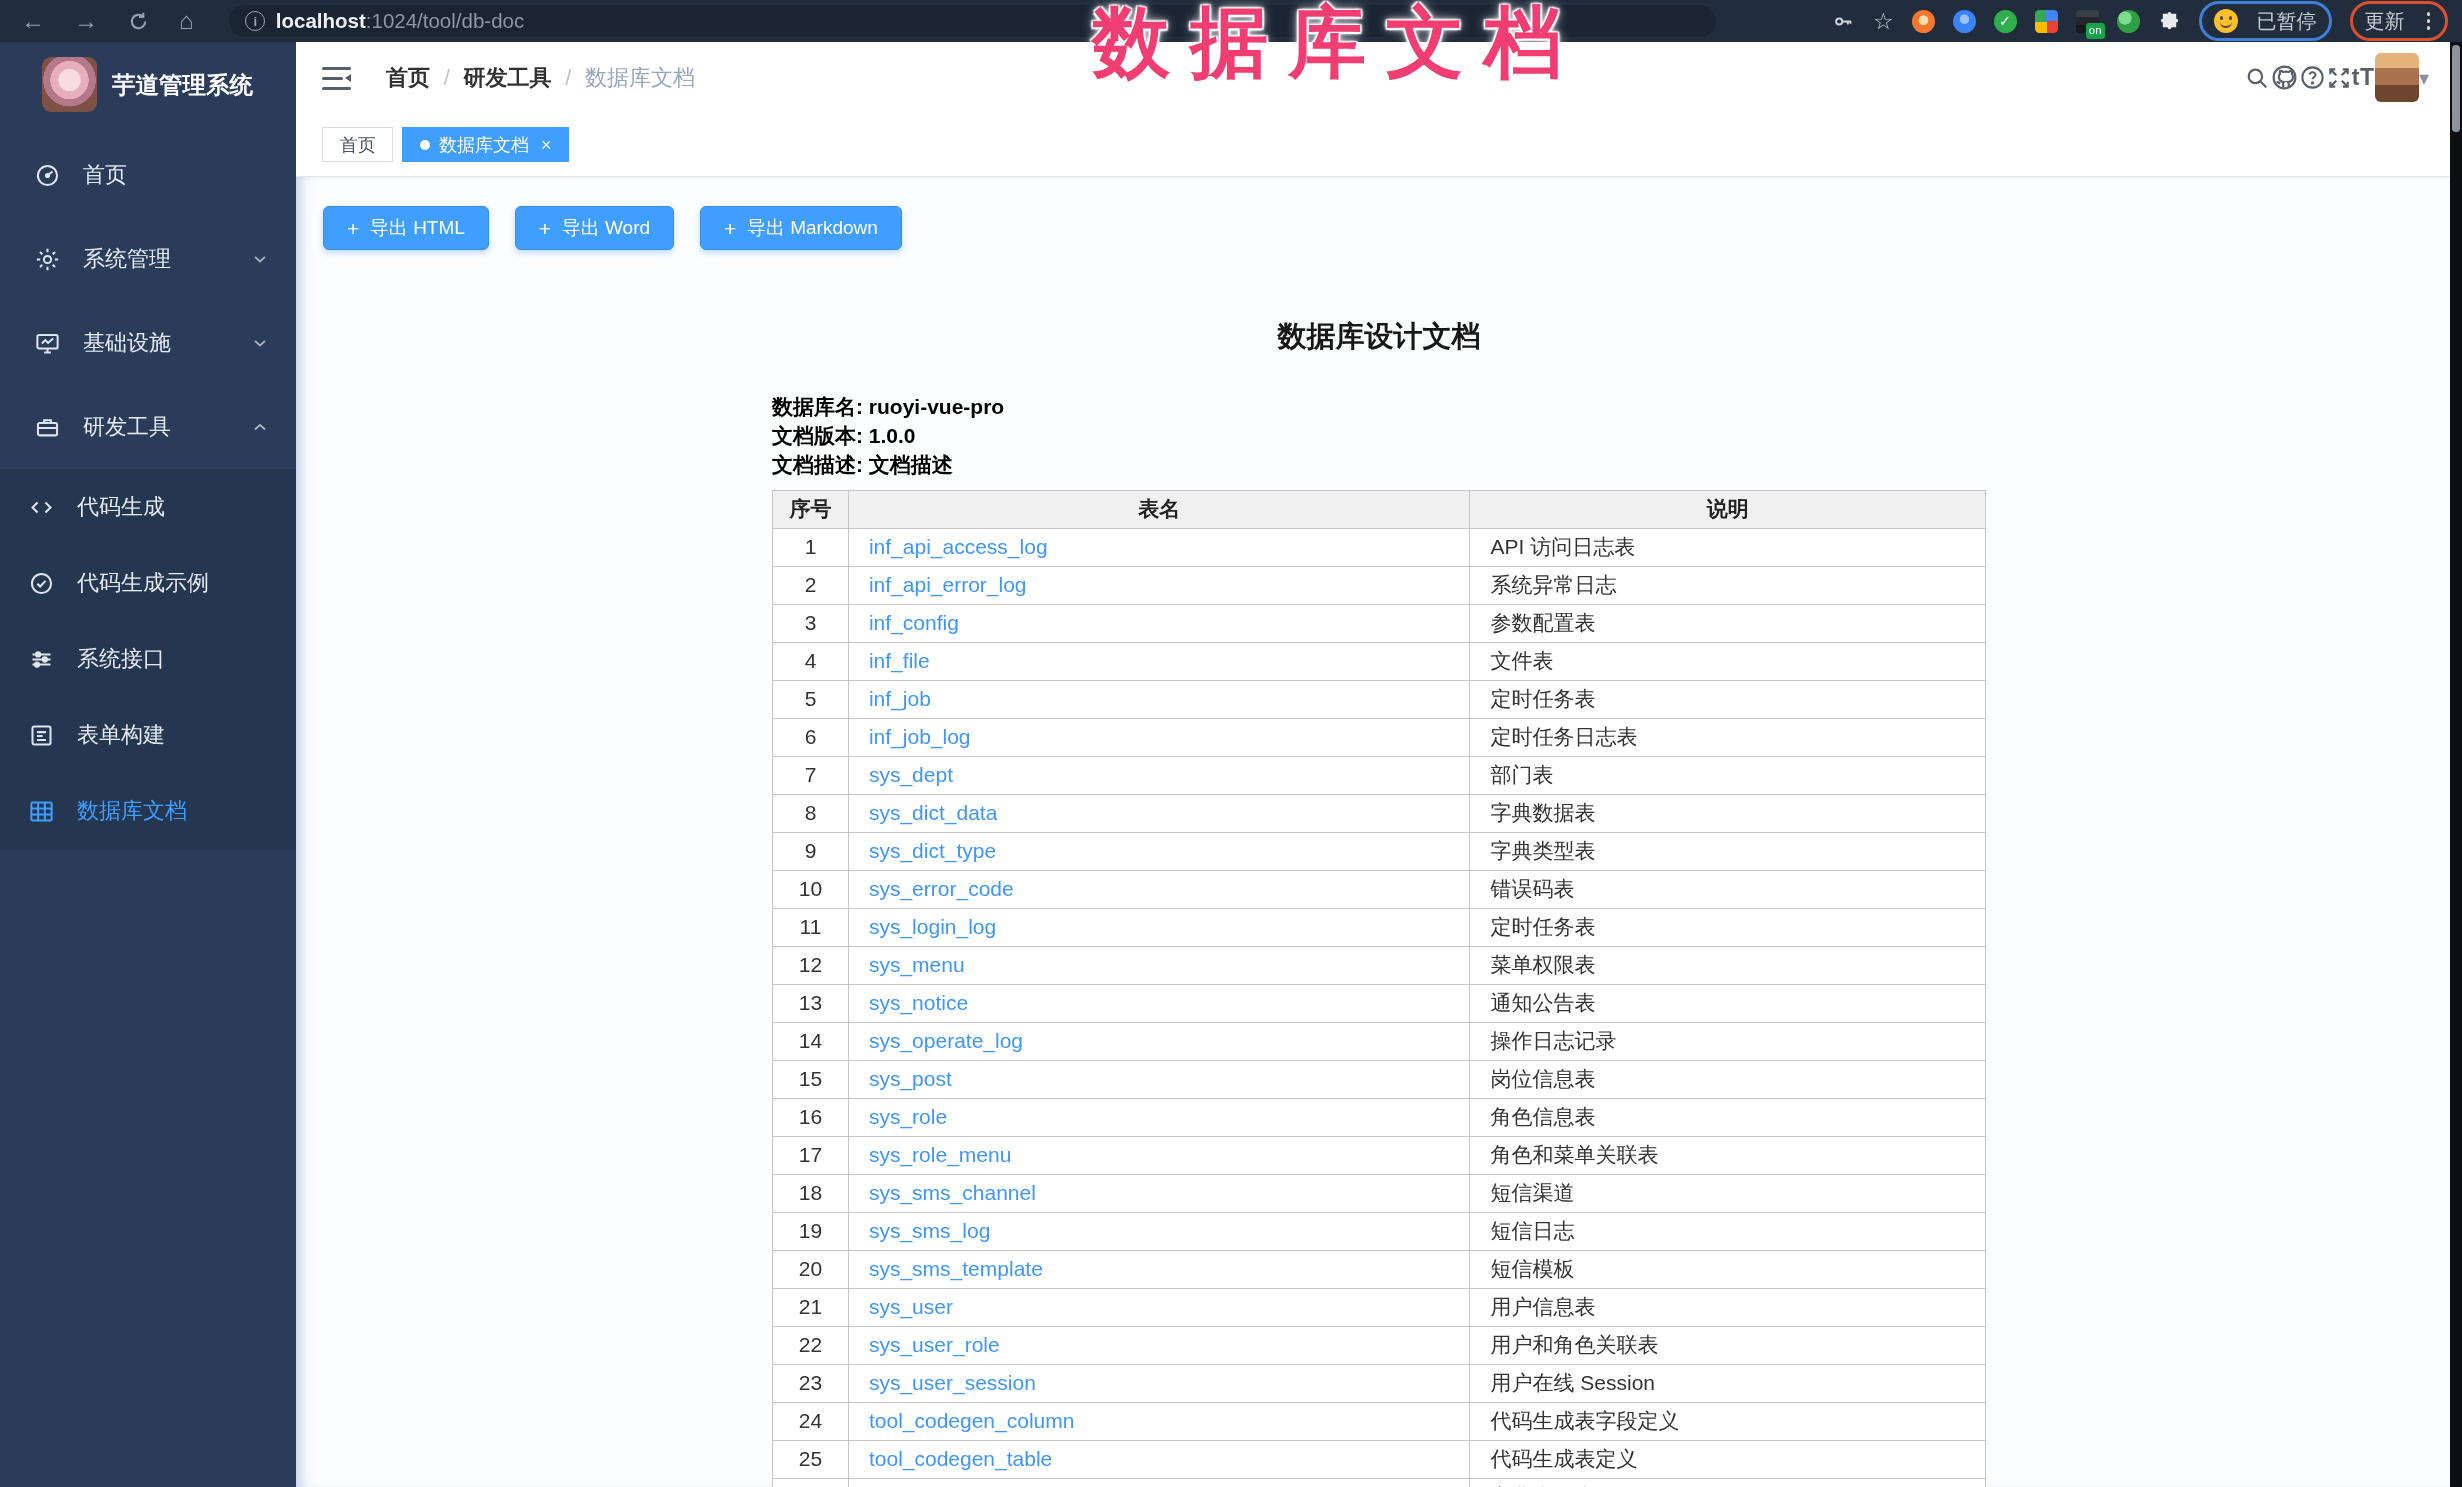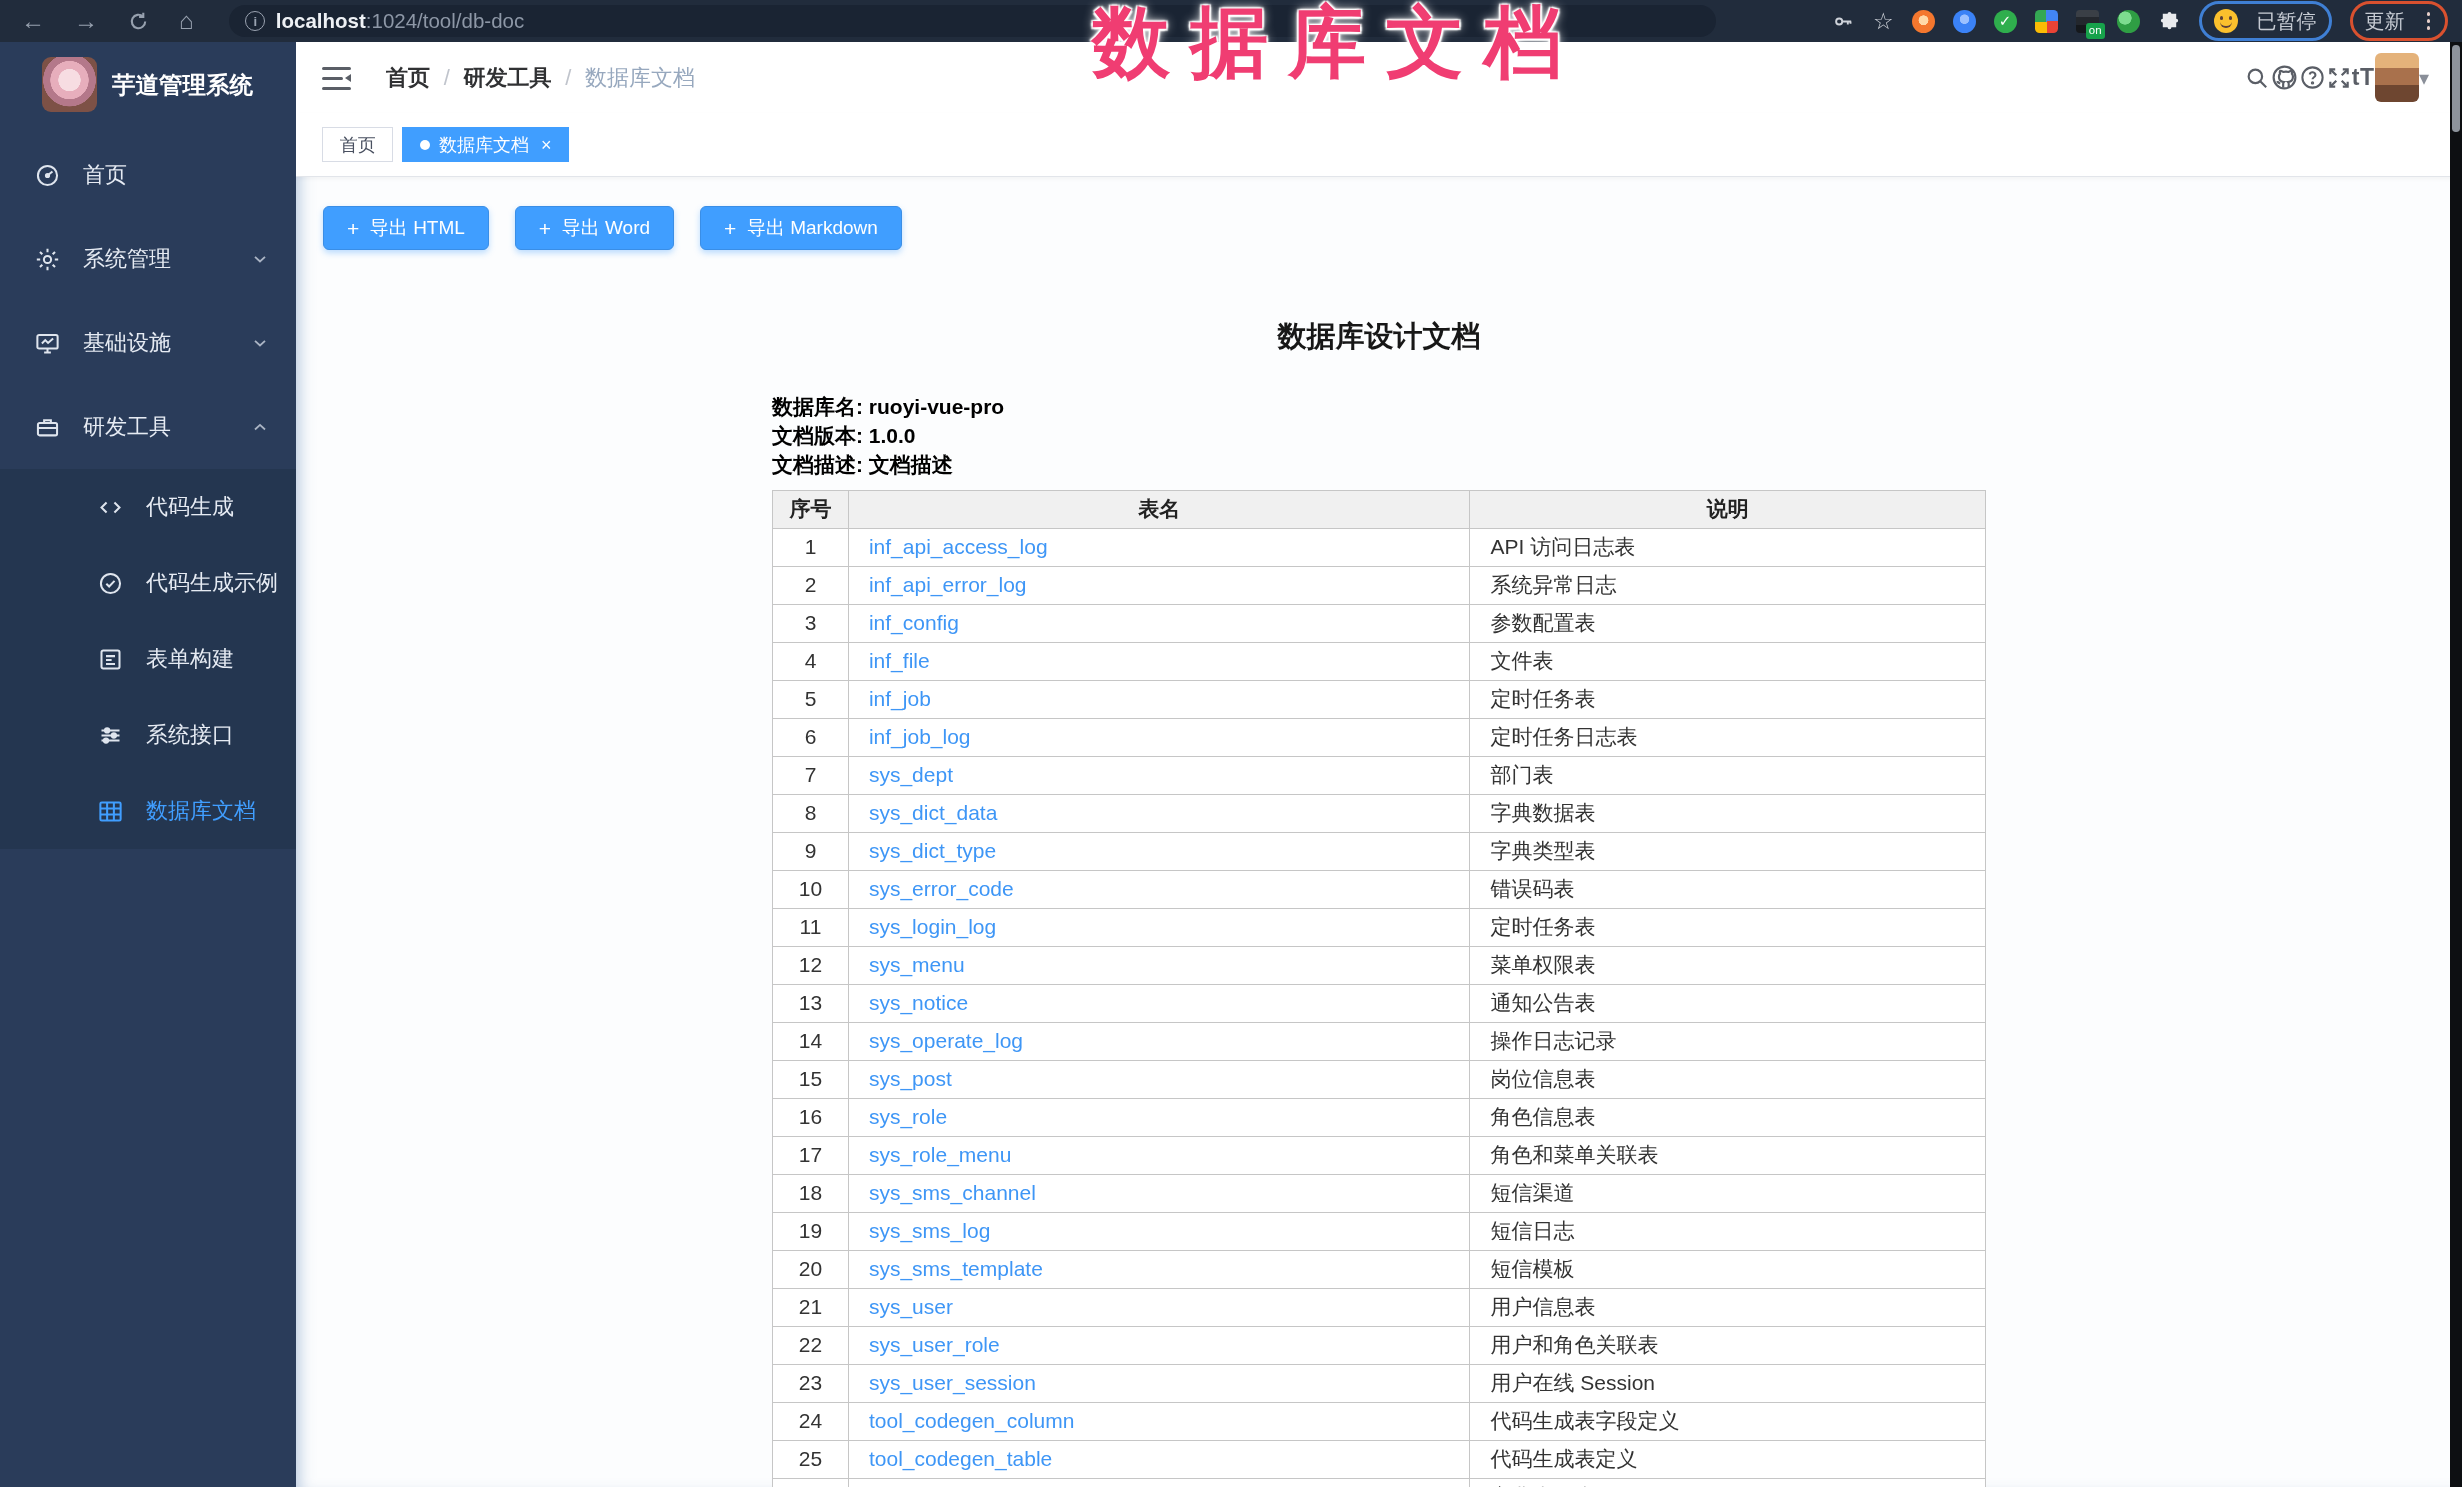--- a/index.html
+++ b/index.html
@@ -51,21 +51,21 @@
   .logo-img { width:55px; height:55px; border-radius:9px; flex-shrink:0;
       background:radial-gradient(circle at 50% 42%, #f7dde2 0 26%, #e7aebc 27% 45%, #b4788a 46% 62%, #7d5146 63%); }
   .logo-title { font-size:23.5px; font-weight:700; color:#fff; white-space:nowrap; }
   .menu { padding-top:6px; }
   .m-item { height:84px; display:flex; align-items:center; padding-left:33px; font-size:22px;
             color:#e6ebf3; position:relative; cursor:pointer; }
   .m-item .mi-icon { width:29px; height:29px; margin-right:21px; display:flex; align-items:center;
                      justify-content:center; color:#dfe5ee; }
   .m-item .chev { position:absolute; right:26px; color:#aab4c4; display:flex; }
   .submenu { background:#243650; }
-  .submenu .m-item { height:76px; padding-left:96px; }
+  .submenu .m-item { height:76px; padding-left:27px; }
   .submenu .m-item.active, .submenu .m-item.active .mi-icon { color:#409eff; }
 
   
   .main { flex:1; display:flex; flex-direction:column; background:#fcfdfe; position:relative; min-width:0;
           box-shadow:inset 12px 0 15px -9px rgba(110,145,190,.5); }
   .app-header { height:71px; background:#fff; display:flex; align-items:center;
                 padding:0 33px 0 26px; flex-shrink:0; }
   .hamburger { width:29px; height:23px; position:relative; cursor:pointer; margin-top:1.5px; }
   .hamburger b { position:absolute; left:0; right:0; height:3px; background:#5a5e66; border-radius:1.5px; }
   .hamburger b:nth-child(1){top:0} .hamburger b:nth-child(2){top:10px; right:7.6px}
@@ -255,36 +255,36 @@
               <svg viewBox="0 0 24 24" width="27" height="27" fill="none" stroke="currentColor" stroke-width="1.8">
                 <circle cx="12" cy="12" r="8.5"></circle>
                 <path d="M8.3 12.2l2.5 2.5 4.8-5"></path>
               </svg>
             </span>
             <span>代码生成示例</span>
           </div>
           <div class="m-item">
             <span class="mi-icon">
               <svg viewBox="0 0 24 24" width="27" height="27" fill="none" stroke="currentColor" stroke-width="1.8">
-                <rect x="4" y="4" width="16" height="16" rx="1.5"></rect>
-                <path d="M8 9h8M8 12.5h5M8 16h8"></path>
-              </svg>
-            </span>
-            <span>表单构建</span>
-          </div>
-          <div class="m-item">
-            <span class="mi-icon">
-              <svg viewBox="0 0 24 24" width="27" height="27" fill="none" stroke="currentColor" stroke-width="1.8">
                 <path d="M4 7.5h16M4 12h16M4 16.5h16"></path>
                 <circle cx="9" cy="7.5" r="1.9" fill="currentColor"></circle>
                 <circle cx="15" cy="12" r="1.9" fill="currentColor"></circle>
                 <circle cx="8" cy="16.5" r="1.9" fill="currentColor"></circle>
               </svg>
             </span>
             <span>系统接口</span>
+          </div>
+          <div class="m-item">
+            <span class="mi-icon">
+              <svg viewBox="0 0 24 24" width="27" height="27" fill="none" stroke="currentColor" stroke-width="1.8">
+                <rect x="4" y="4" width="16" height="16" rx="1.5"></rect>
+                <path d="M8 9h8M8 12.5h5M8 16h8"></path>
+              </svg>
+            </span>
+            <span>表单构建</span>
           </div>
           <div class="m-item active">
             <span class="mi-icon">
               <svg viewBox="0 0 24 24" width="27" height="27" fill="none" stroke="currentColor" stroke-width="1.8">
                 <rect x="3" y="4" width="18" height="16" rx="1.2"></rect>
                 <path d="M3 9.3h18M3 14.6h18M9 4v16M15 4v16"></path>
               </svg>
             </span>
             <span>数据库文档</span>
           </div>

